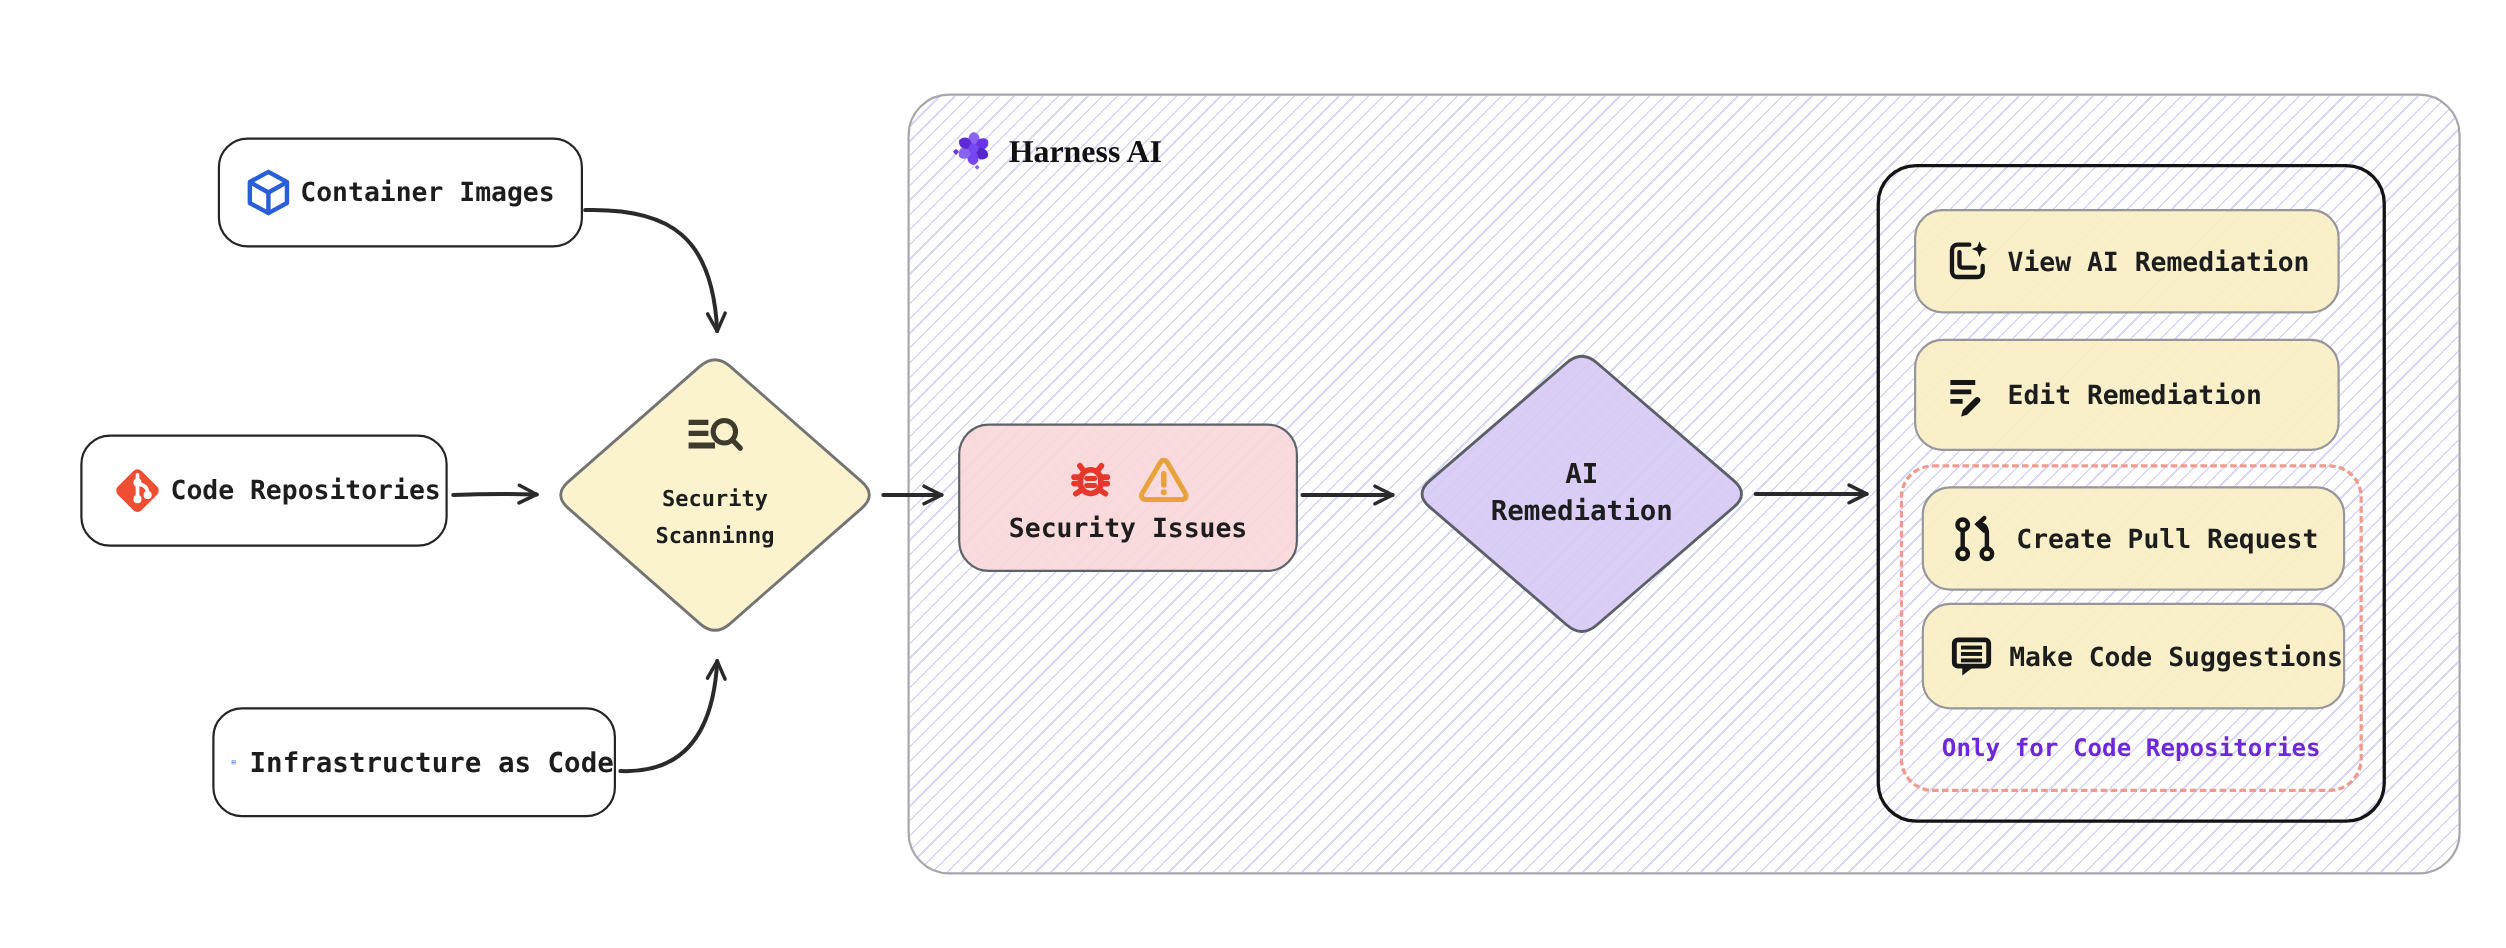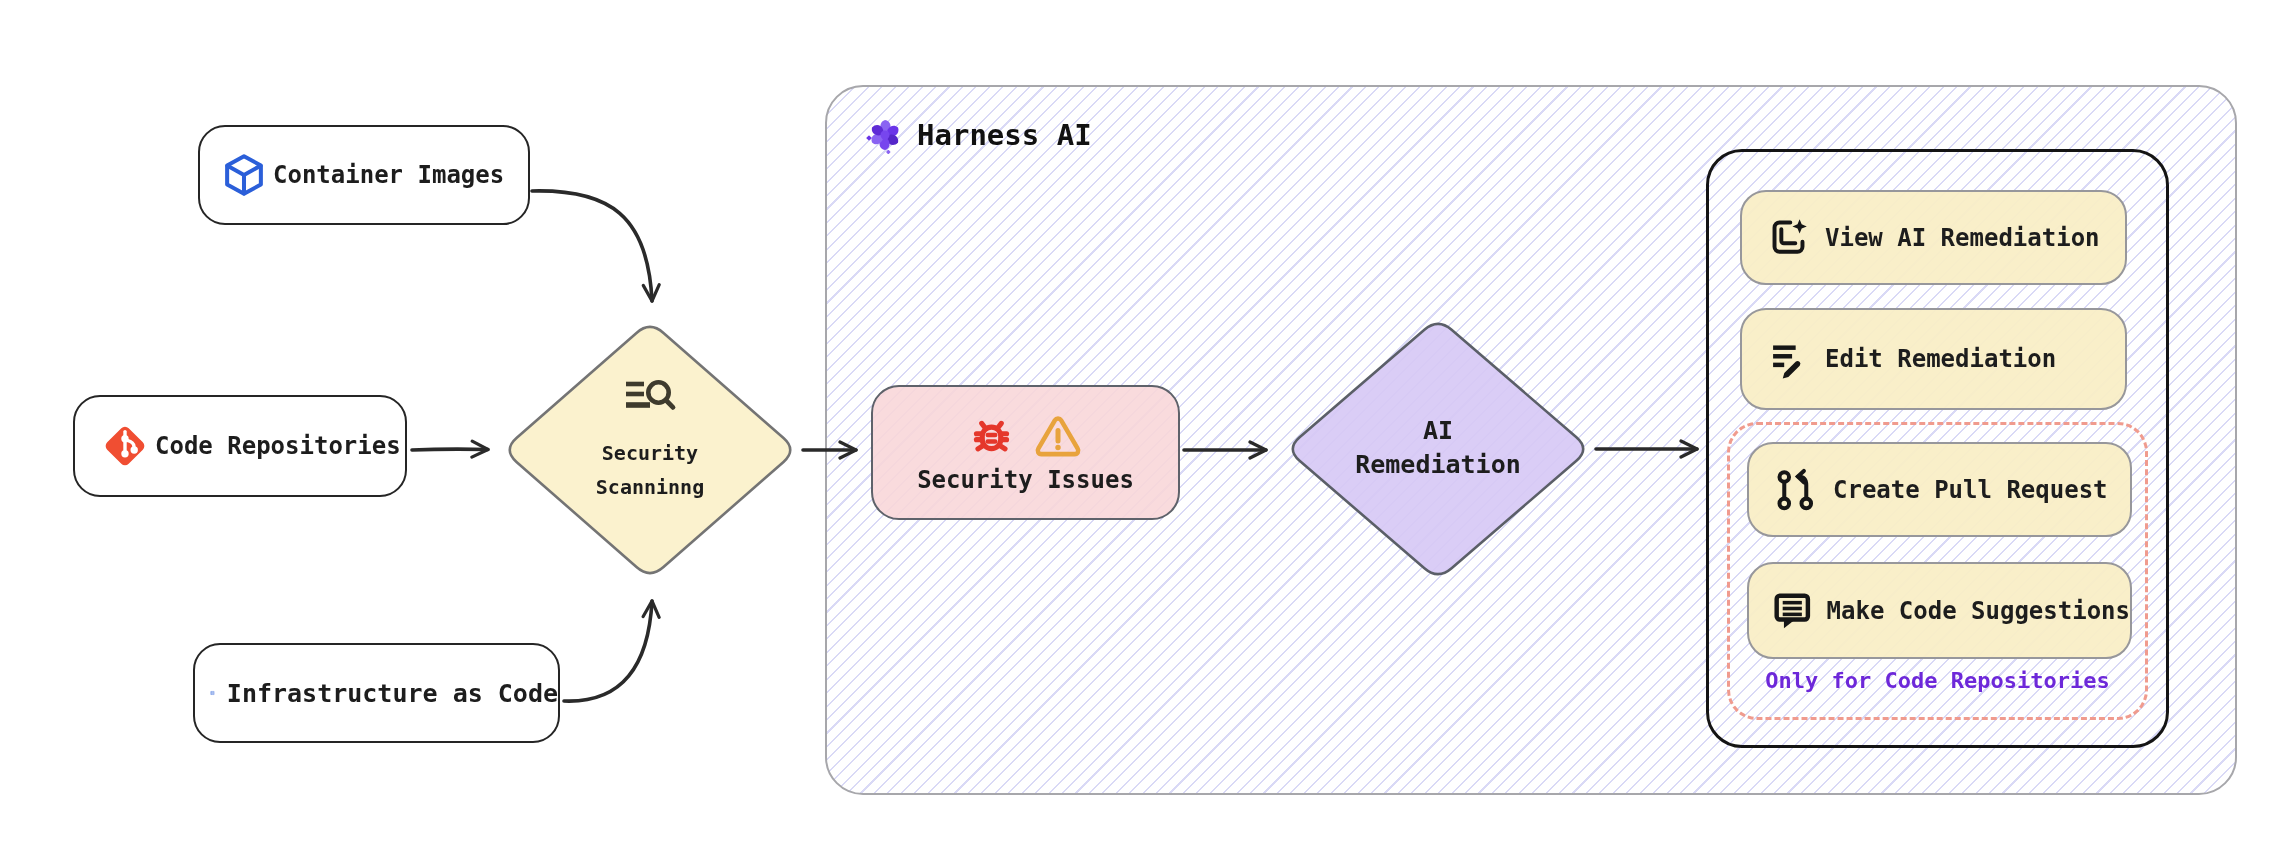--- a/index.html
+++ b/index.html
@@ -18,21 +18,21 @@
   
   .hatch-bg{
     background-image:repeating-linear-gradient(135deg,
       rgba(130,130,225,.30) 0px, rgba(130,130,225,.30) 1.5px,
       transparent 1.5px, transparent 9.5px);
   }
   .harness{
     left:825px;top:85px;width:1412px;height:710px;
     border:2px solid #a7a7ab;border-radius:38px;box-sizing:border-box;
   }
-  .harness-label{left:865px;top:115px;display:flex;align-items:center;gap:12px;}
+  .harness-label{left:865px;top:115px;display:flex;align-items:flex-end;gap:12px;font-family:Liberation Serif, serif;}
   .harness-title{font-size:29px;font-weight:700;color:#111;}
   
   .issues{
     left:871px;top:385px;width:309px;height:135px;
     background:rgba(248,214,216,.88);
     border:2.6px solid #5e626a;border-radius:28px;box-sizing:border-box;
     display:flex;flex-direction:column;align-items:center;justify-content:center;gap:5px;
   }
   .issues-icons{display:flex;align-items:center;gap:18px;}
   
@@ -214,21 +214,21 @@
             <circle cx="5.6" cy="4.9" r="2.6"></circle>
             <path d="M5.6 7.7 V16.5"></path>
             <circle cx="5.6" cy="19.3" r="2.6"></circle>
             <circle cx="17.6" cy="19.3" r="2.6"></circle>
             <path d="M17.6 16.5 V9.4 Q17.6 4.6 13.2 4.6"></path>
             <path d="M16.3 1.6 L13 4.7 L16.3 7.8"></path>
           </g>
         </svg>
         <span class="lbl">Create Pull Request</span>
       </div>
-      <div class="pill" style="left:17px;top:137px;width:385px;height:97px;gap:13px;padding-left:22px;">
+      <div class="pill" style="left:17px;top:123px;width:385px;height:97px;gap:13px;padding-left:22px;">
         <svg width="44" height="44" viewBox="0 0 24 24">
           <rect x="3.2" y="3.4" width="17.6" height="13.4" rx="1.8" fill="none" stroke="#161616" stroke-width="2.5" stroke-linejoin="round"></rect>
           <g fill="#161616">
             <rect x="6.6" y="6.3" width="10.8" height="2"></rect>
             <rect x="6.6" y="9.6" width="10.8" height="2"></rect>
             <rect x="6.6" y="12.9" width="10.8" height="2"></rect>
             <path d="M7.3 16.6 V21.7 L13.8 16.6 Z"></path>
           </g>
         </svg>
         <span class="lbl">Make Code Suggestions</span>

